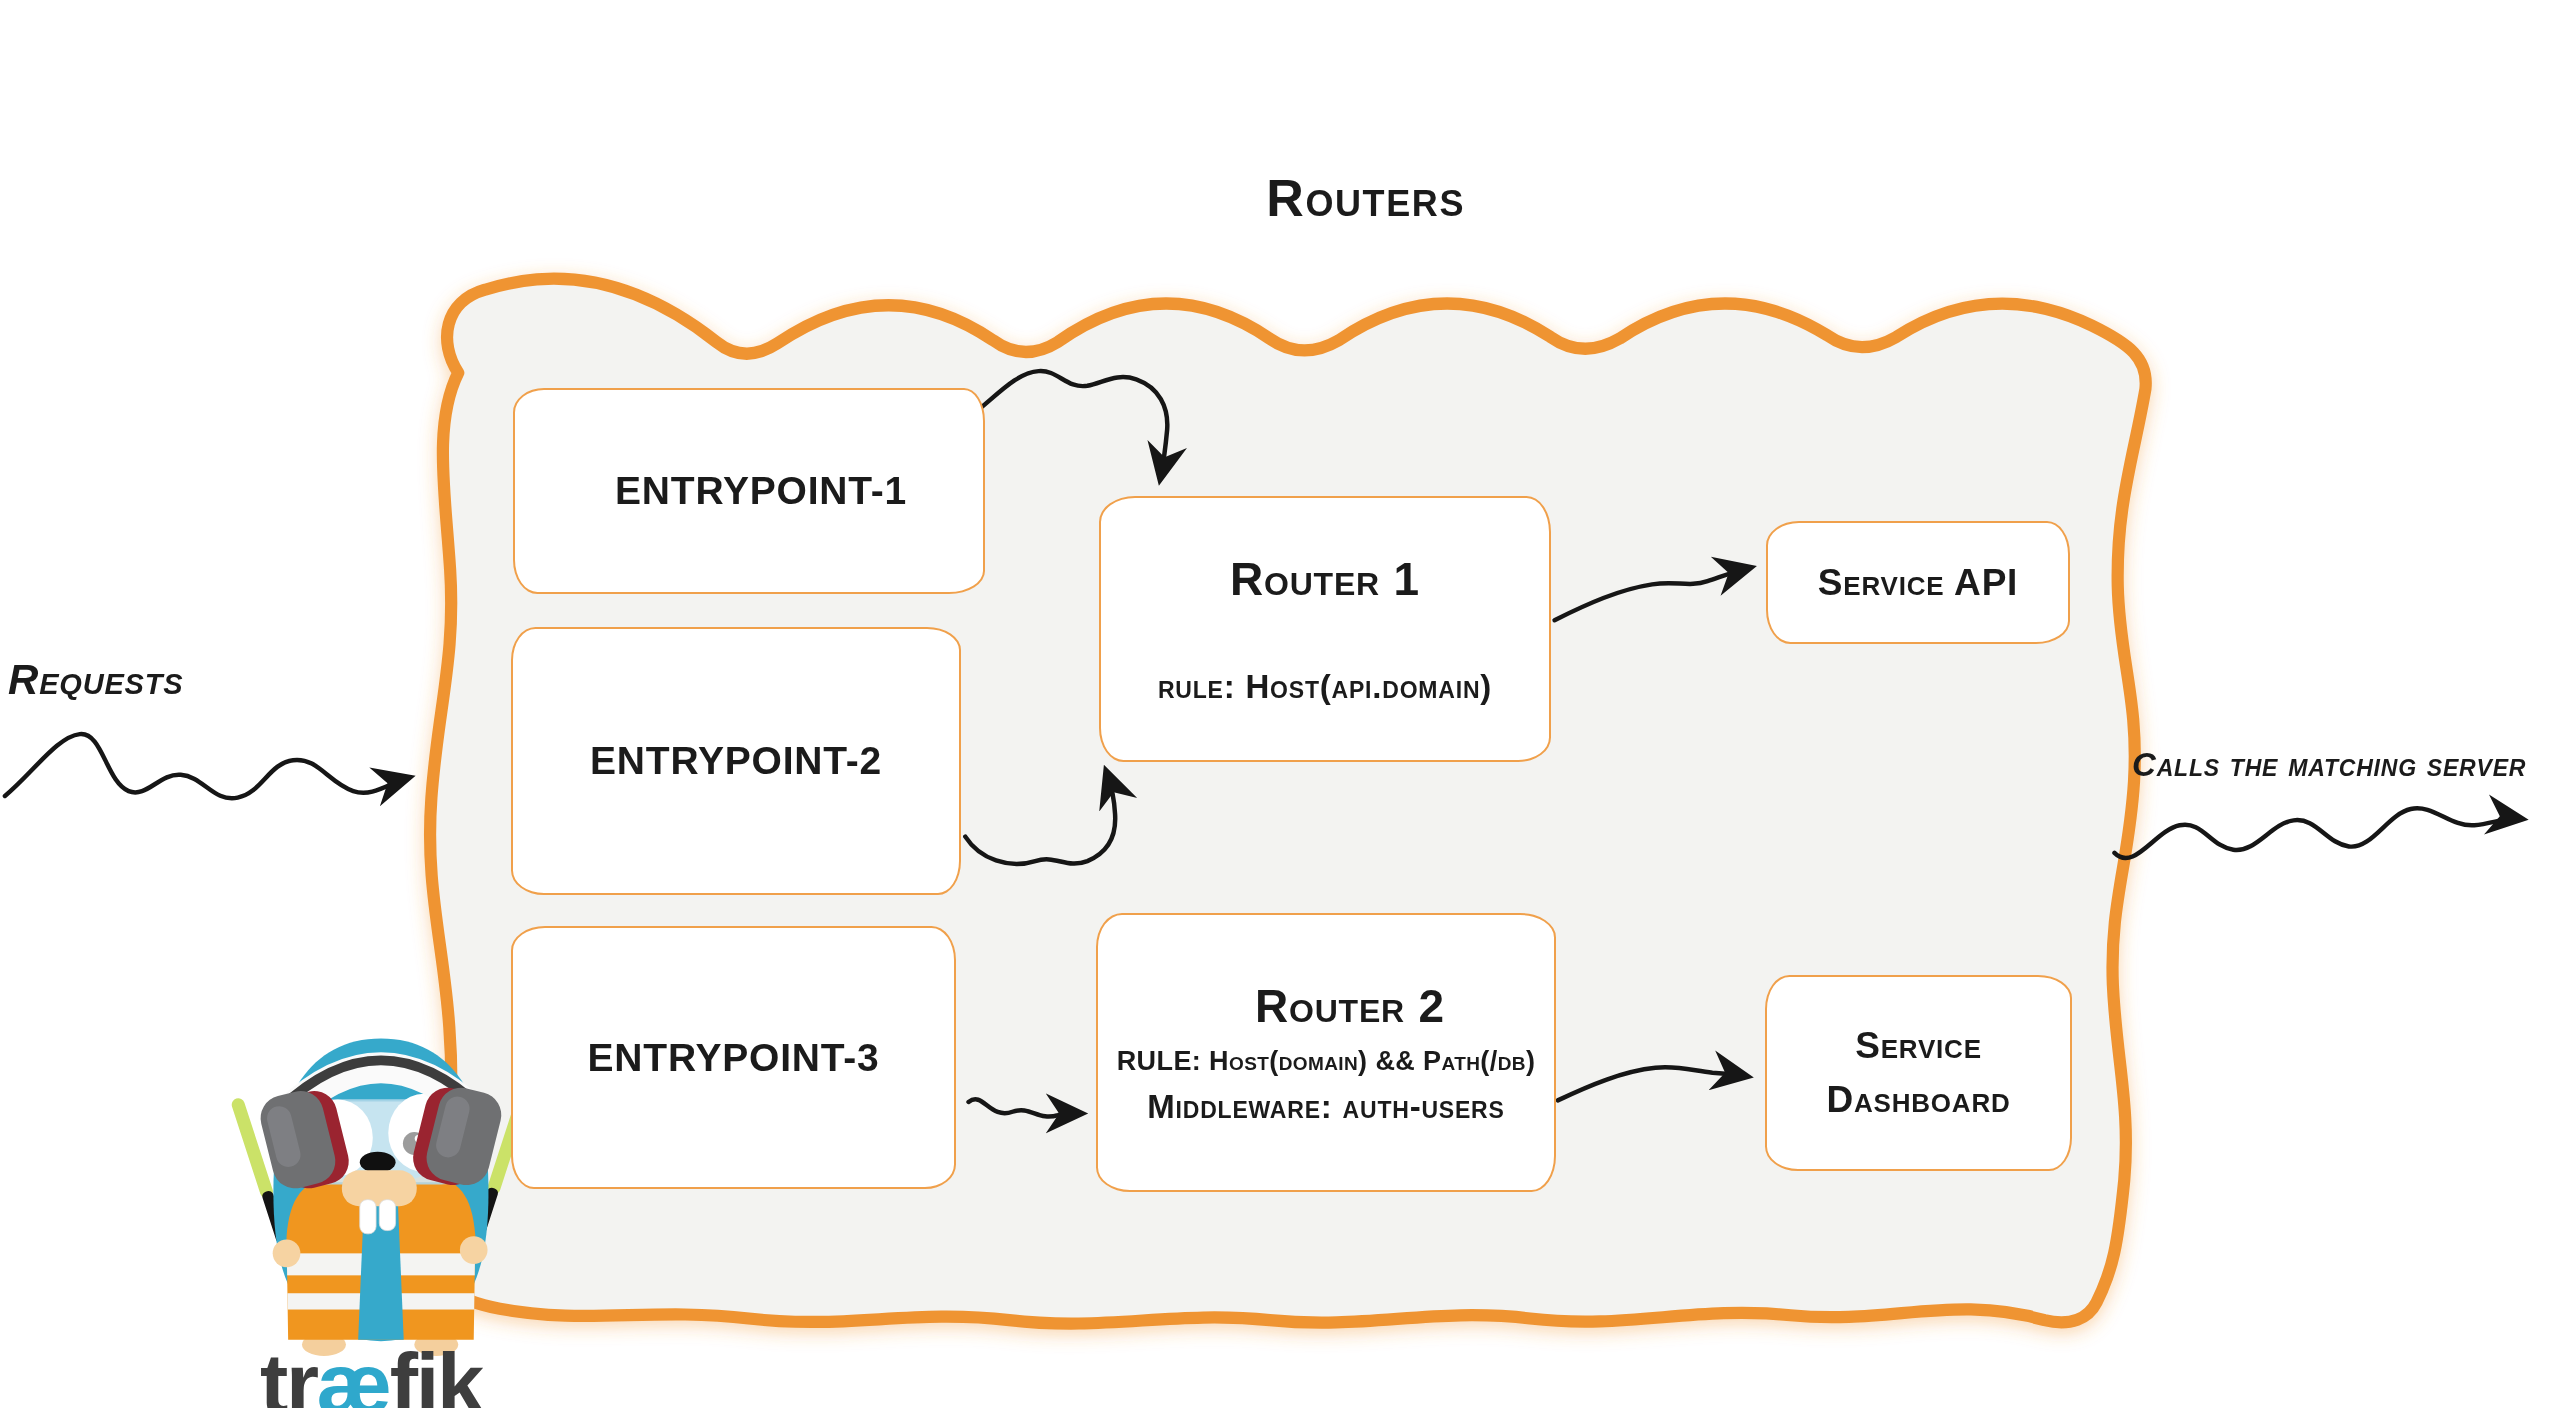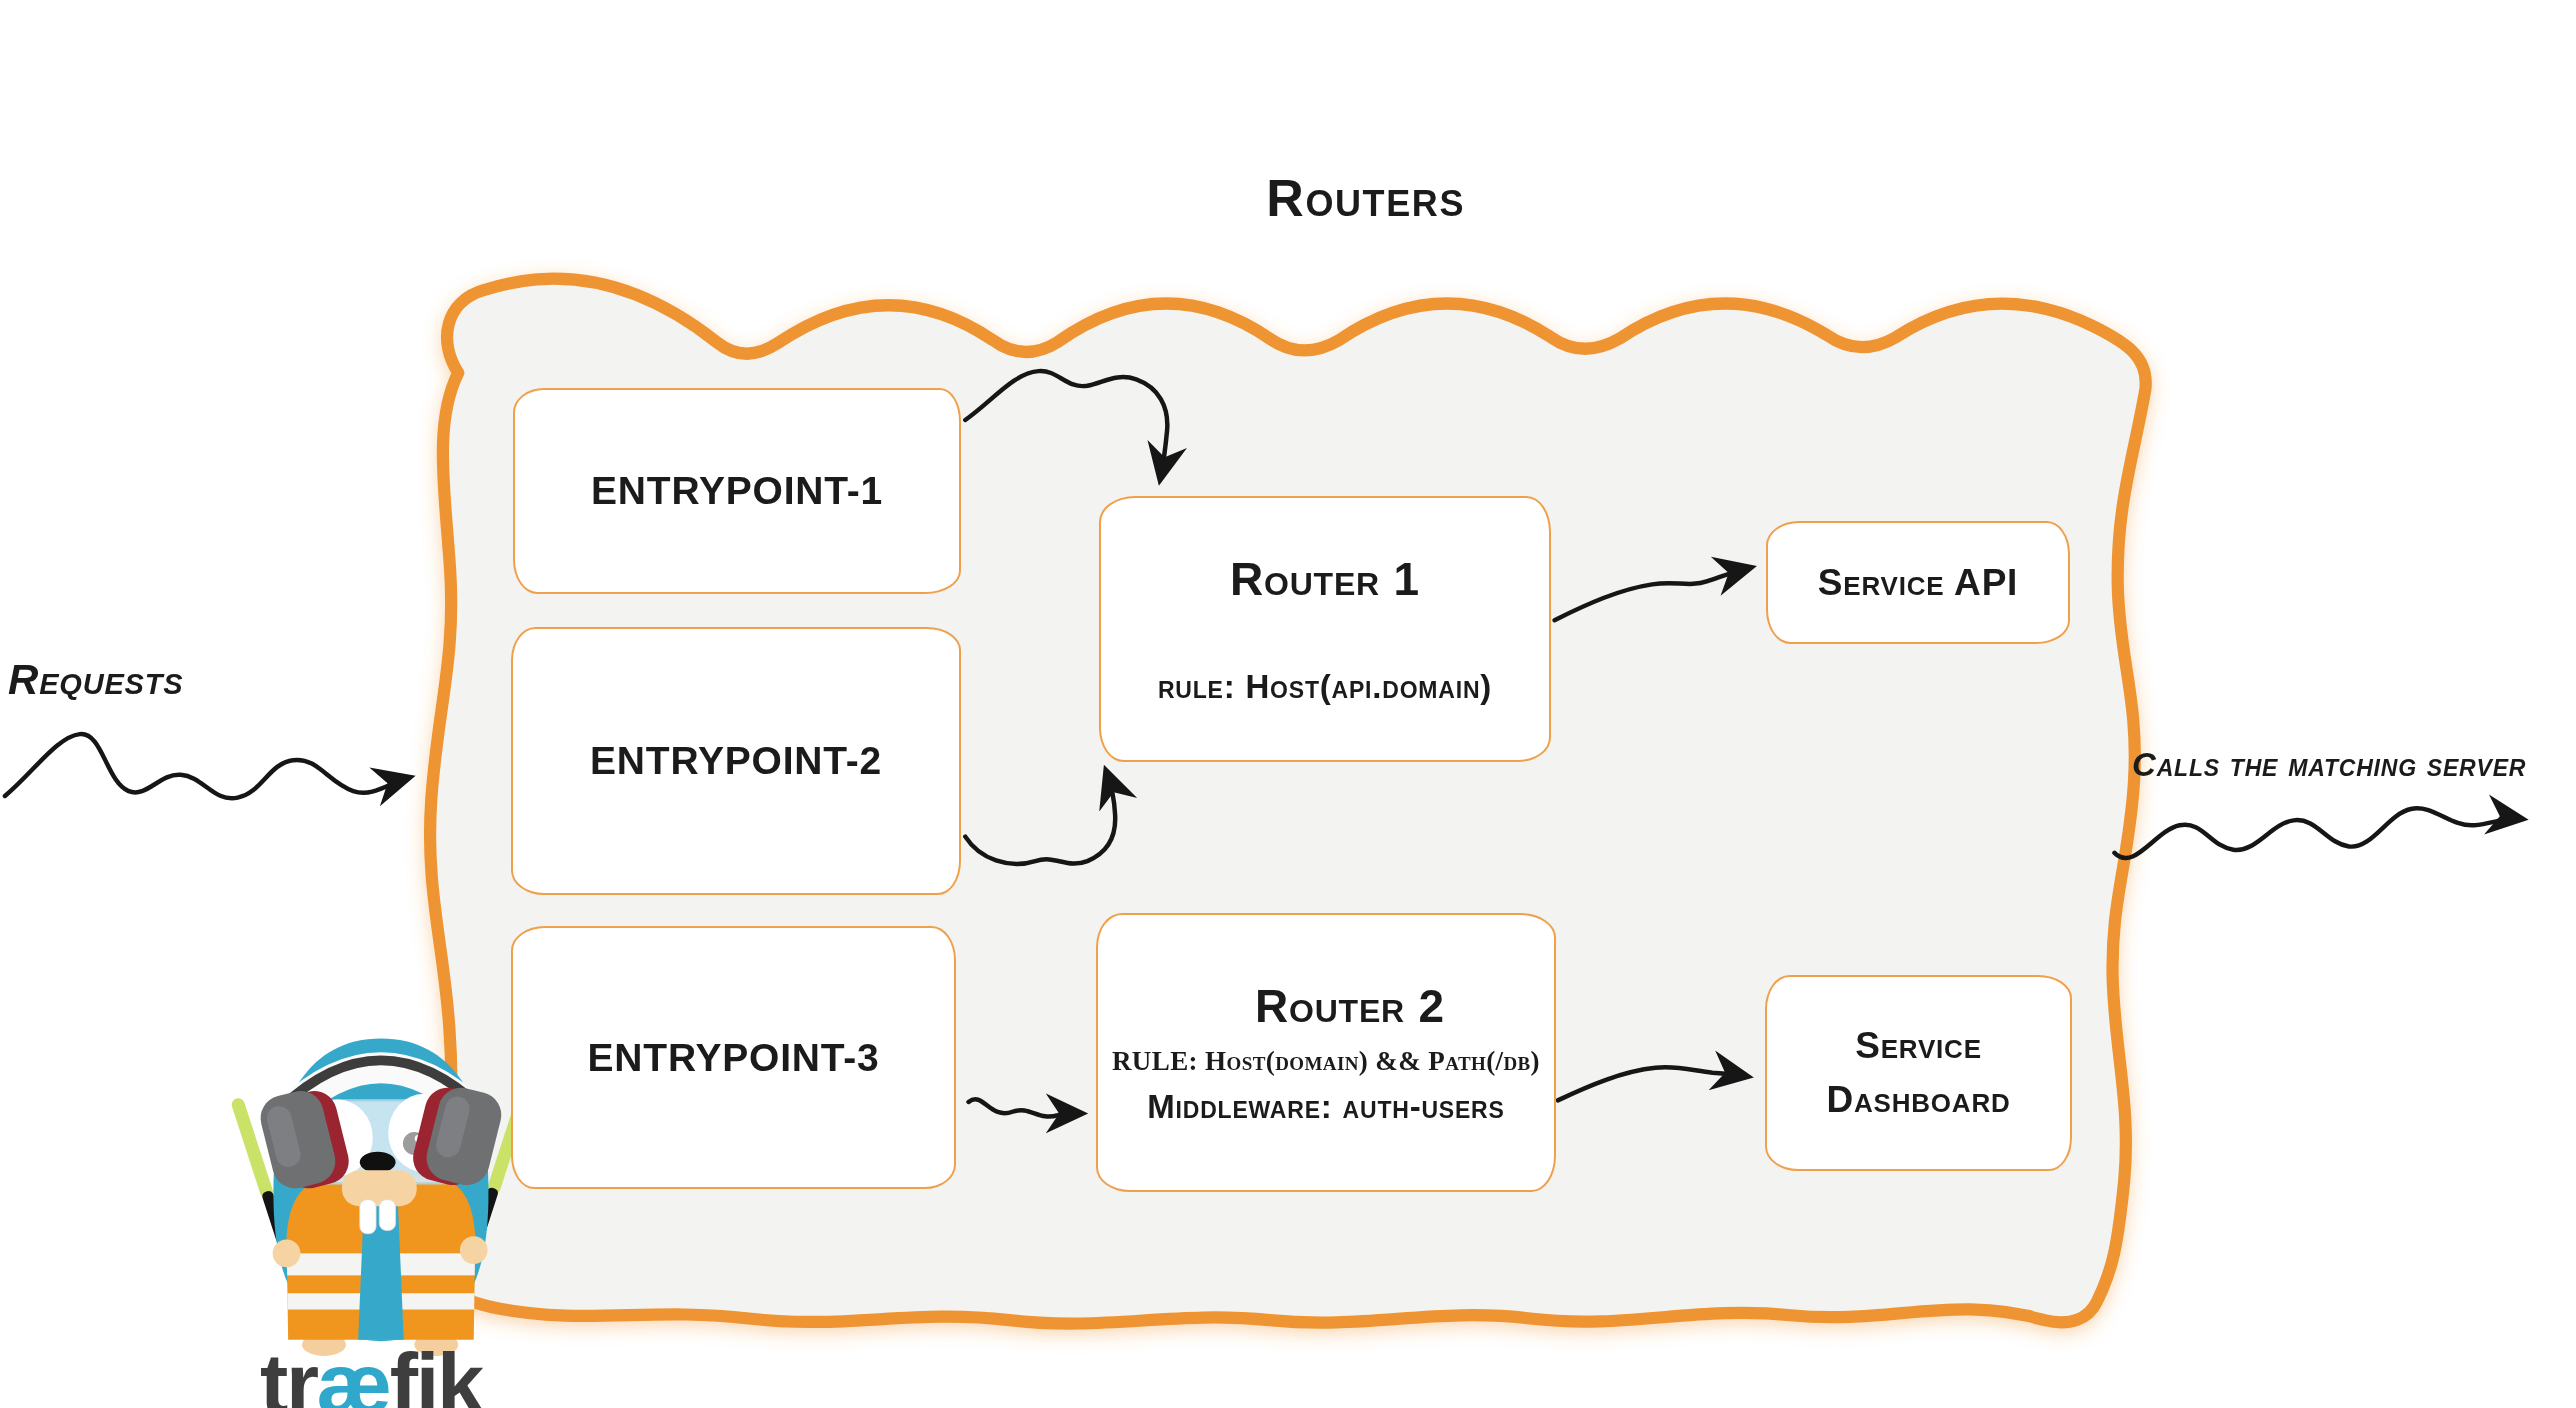--- a/index.html
+++ b/index.html
@@ -14,30 +14,30 @@
     font-size:52px;letter-spacing:1.6px;
   }
   .lbl-requests{position:absolute;left:8.1px;top:656px;font-size:42px;white-space:nowrap;font-style:italic;}
   .lbl-calls{position:absolute;left:2132px;top:746px;font-size:33px;white-space:nowrap;font-style:italic;}
   .node{
     position:absolute;background:#ffffff;border:2.8px solid #F0A04B;
     display:flex;align-items:center;justify-content:center;flex-direction:column;
     text-align:center;color:#1b1b1b;
   }
   .ep{font-size:39px;}
-  .ep1{left:513px;top:388px;width:444px;height:202px;border-radius:31px 21px 36px 24.4px / 24.4px 33px 23px 34px;}
+  .ep1{left:513px;top:388px;width:444px;height:202px;border-radius:31px 21px 36px 24.4px / 24.4px 33px 23px 34px;padding-left:24px;}
   .ep2{left:511px;top:627px;width:446px;height:264px;border-radius:24.4px 34px 23px 33px / 33px 23px 34px 24.4px;}
   .ep3{left:511px;top:926px;width:441px;height:259px;border-radius:34px 24.4px 31px 23px / 24.4px 34px 24.4px 33px;}
   .r1{left:1099px;top:496px;width:448px;height:262px;border-radius:36px 24.4px 33px 24.4px / 26px 36px 24.4px 34px;}
   .r2{left:1096px;top:913px;width:456px;height:275px;border-radius:26px 36px 24.4px 34px / 34px 24.4px 36px 24.4px;}
   .router-title{font-size:46px;}
   .r1 .router-title{margin-bottom:62px;}
   .r2 .router-title{margin-bottom:13px;margin-left:48px;}
   .router-rule{font-size:33px;}
-  .r2 .router-rule{font-size:27px;letter-spacing:0.4px;margin-bottom:11.4px;font-family:Liberation Serif, serif;}
+  .r2 .router-rule{font-size:27px;letter-spacing:0.4px;margin-bottom:11.4px;}
   .router-mw{font-size:33px;}
   .svc{font-size:37px;line-height:1.45;}
   .svc-api{left:1766px;top:521px;width:300px;height:119px;border-radius:33px 23px 34px 24.4px / 24.4px 33px 23px 34px;}
   .svc-dash{left:1765px;top:975px;width:303px;height:192px;border-radius:24.4px 34px 23px 33px / 34px 23px 33px 24.4px;}
   .wordmark{
     position:absolute;left:260px;top:1341px;font-size:85px;font-weight:700;
     letter-spacing:-2.4px;line-height:1;white-space:nowrap;
   }
   .wm-gray{color:#3E3E3E;}
   .wm-blue{color:#2FA8CC;}

